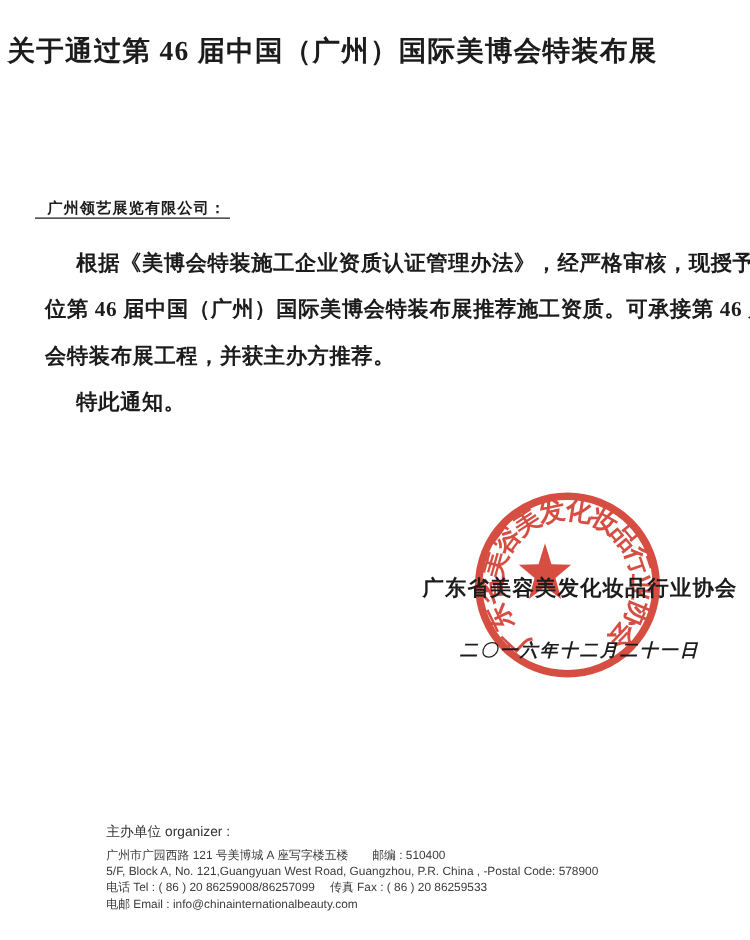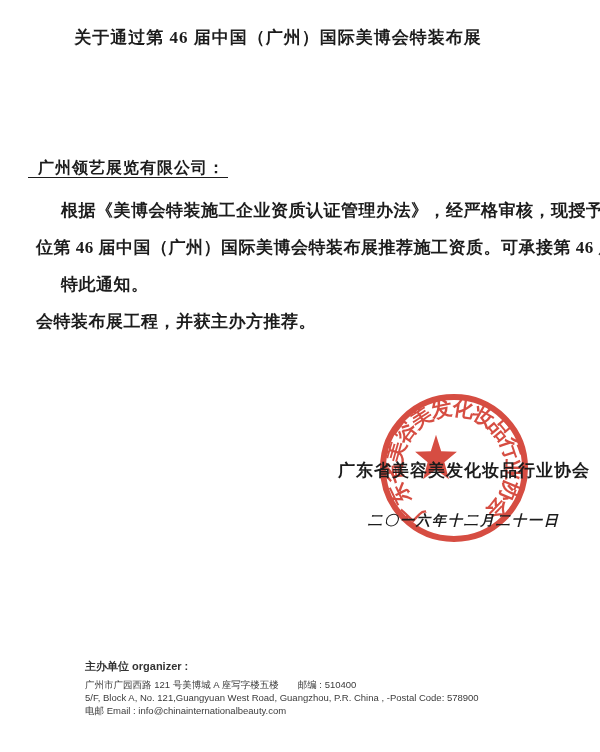--- a/index.html
+++ b/index.html
@@ -5,28 +5,28 @@
   html,body{margin:0;padding:0;background:#fff;}
   .page{
     position:relative;
     width:600px;height:752px;
     background:#ffffff;
     font-family:"Liberation Serif","DejaVu Serif",serif;
     color:#1c1c1c;
     overflow:hidden;
   }
   .title{
-    position:absolute;left:16px;width:524px;
-    text-align:center;font-weight:bold;font-size:17px;letter-spacing:1px;
+    position:absolute;left:4px;width:524px;
+    text-align:center;font-weight:bold;font-size:22px;letter-spacing:1px;
   }
   .title-1{top:26px;}
   .title-2{top:62px;}
   .recipient{
     position:absolute;top:158px;left:28px;
-    font-weight:bold;font-size:16px;
+    font-weight:bold;font-size:12px;
   }
   .recipient span{
     border-bottom:1.5px solid #1c1c1c;
     padding:0 3px 1px 10px;
     letter-spacing:1px;
   }
   .body-block{
     position:absolute;top:192px;left:36px;right:30px;
   }
   .body-line{
@@ -49,56 +49,57 @@
     font-weight:bold;font-size:14px;letter-spacing:2px;
     z-index:2;
     font-style:italic;
   }
   .footer{
     position:absolute;left:85px;top:659px;right:40px;
     font-family:"Liberation Sans","DejaVu Sans",sans-serif;
     color:#3b3b3b;
   }
   .footer-heading{
-    font-size:11px;line-height:14px;margin-bottom:5px;font-weight:bold;color:#333;
+    font-size:11px;line-height:14px;margin-bottom:5px;font-weight:normal;color:#333;
   }
   .footer-line{
     font-size:9.5px;line-height:13px;white-space:nowrap;
   }
 </style>
 </head>
 <body>
 
 <div class="page">
 
   <div class="title title-1">关于通过第 46 届中国（广州）国际美博会特装布展</div>
 
   <div class="recipient">
     <span>广州领艺展览有限公司：</span>
   </div>
 
   <div class="body-block">
     <div class="body-line indent">根据《美博会特装施工企业资质认证管理办法》，经严格审核，现授予贵单</div>
     <div class="body-line">位第 46 届中国（广州）国际美博会特装布展推荐施工资质。可承接第 46 届美博</div>
+    <div class="body-line">会特装布展工程，并获主办方推荐。</div>
     <div class="body-line indent">特此通知。</div>
-    <div class="body-line">会特装布展工程，并获主办方推荐。</div>
   </div>
 
   <svg class="stamp" viewBox="0 0 156 156" xmlns="http://www.w3.org/2000/svg">
     <circle cx="78" cy="78" r="71" fill="none" stroke="#d23a2e" stroke-width="6"></circle>
     <path id="seal-arc" d="M 51.5 123.9 A 53 53 0 1 1 104.5 123.9" fill="none"></path>
     <text font-size="21" font-weight="bold" fill="#d23a2e" font-family="Liberation Serif, DejaVu Serif, serif">
       <textPath href="#seal-arc" startOffset="2" textLength="270" lengthAdjust="spacing">广东省美容美发化妆品行业协会</textPath>
     </text>
     <polygon fill="#d23a2e" points="60,47 65.2,61.9 80.9,62.2 68.4,71.7 72.9,86.8 60,78.0 47.1,86.8 51.6,71.7 39.1,62.2 54.8,61.9" transform="translate(0,1) scale(1,1.12) translate(0,-8)"></polygon>
   </svg>
 
   <div class="sig-org">广东省美容美发化妆品行业协会</div>
   <div class="sig-date">二〇一六年十二月二十一日</div>
 
   <div class="footer">
     <div class="footer-heading">主办单位 organizer :</div>
     <div class="footer-line">广州市广园西路 121 号美博城 A 座写字楼五楼　　邮编 : 510400</div>
     <div class="footer-line">5/F, Block A, No. 121,Guangyuan West Road, Guangzhou, P.R. China , -Postal Code: 578900</div>
+    <div class="footer-line">电话 Tel : ( 86 ) 20 86259008/86257099　 传真 Fax : ( 86 ) 20 86259533</div>
     <div class="footer-line">电邮 Email : info@chinainternationalbeauty.com</div>
   </div>
 
 </div>
 
 </body></html>

